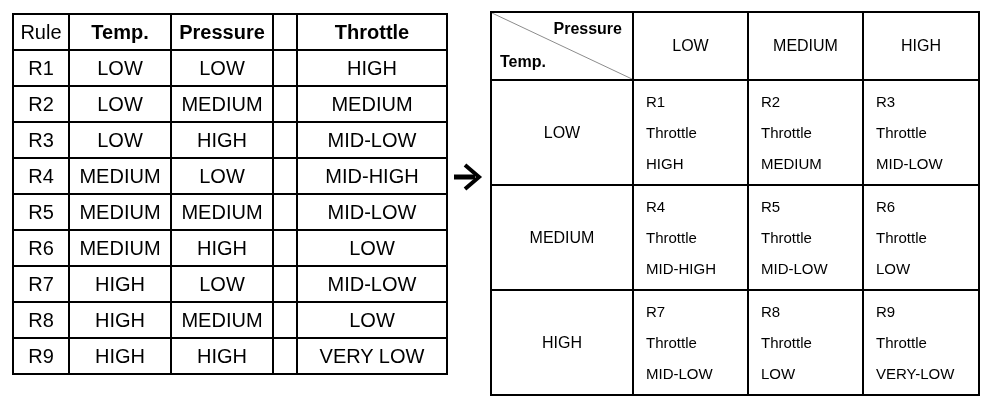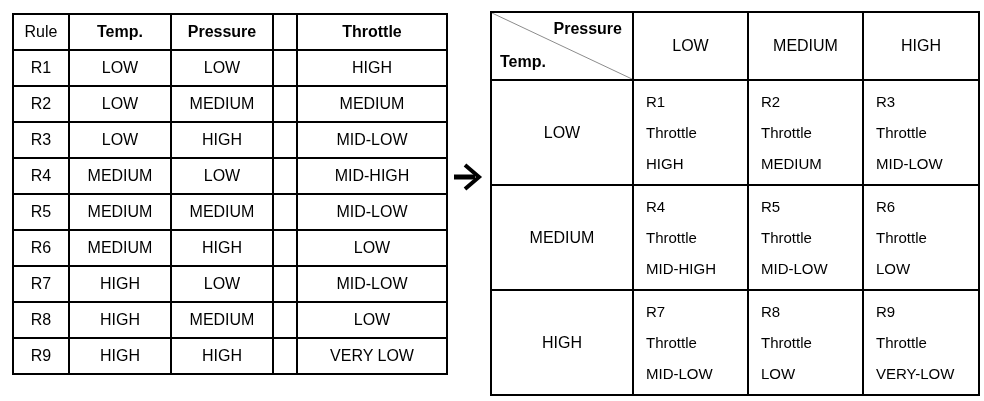--- a/index.html
+++ b/index.html
@@ -30,21 +30,21 @@
   
   .rule-list {
     position: absolute;
     left: 12px; top: 13px;
     width: 434px;
   }
   .rule-list td, .rule-list th {
     height: 36px;
     text-align: center;
     vertical-align: middle;
-    font-size: 16px;
+    font-size: 20px;
     white-space: nowrap;
   }
   .rule-list th { font-weight: bold; }
   .rule-list th.light { font-weight: normal; }
 
   
   .arrow {
     position: absolute;
     left: 453px; top: 161px;
     width: 32px; height: 32px;

